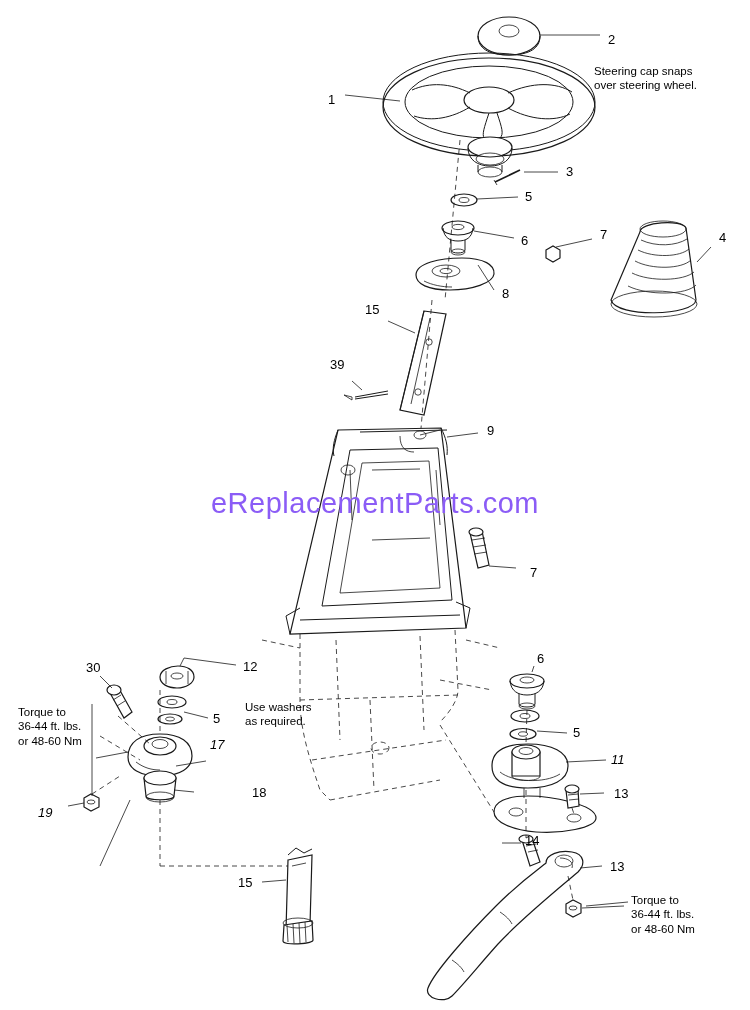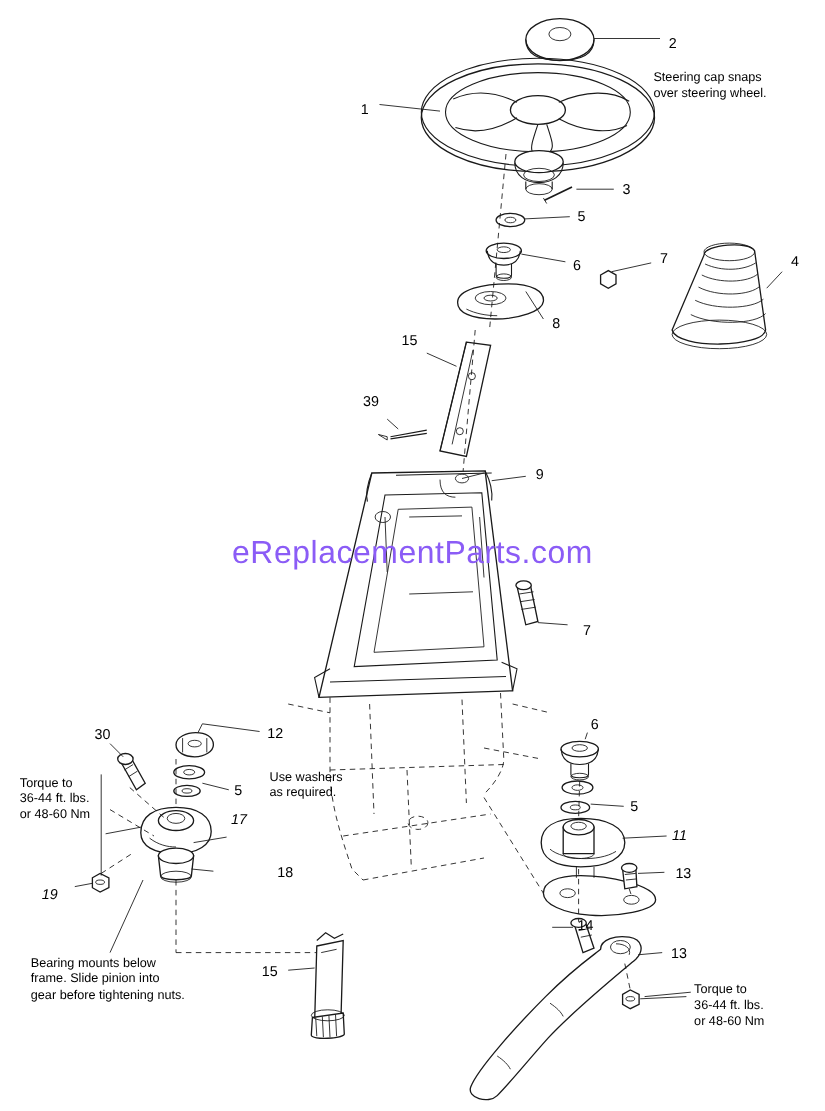--- a/index.html
+++ b/index.html
@@ -367,20 +367,17 @@
   <div class="callout" style="left:610px; top:860px;">13</div>
   <div class="callout" style="left:238px; top:876px;">15</div>
 
   <div class="note" style="left:594px; top:64px;">Steering cap snaps
 over steering wheel.</div>
   <div class="note" style="left:18px; top:705px;">Torque to
 36-44 ft. lbs.
 or 48-60 Nm</div>
   <div class="note" style="left:245px; top:700px;">Use washers
 as required.</div>
-  <div class="note" style="left:28px; top:869px;">Bearing mounts below
-frame.  Slide pinion into
-gear before tightening nuts.</div>
   <div class="note" style="left:631px; top:893px;">Torque to
 36-44 ft. lbs.
 or 48-60 Nm</div>
 
 </div>
 
 </body></html>

